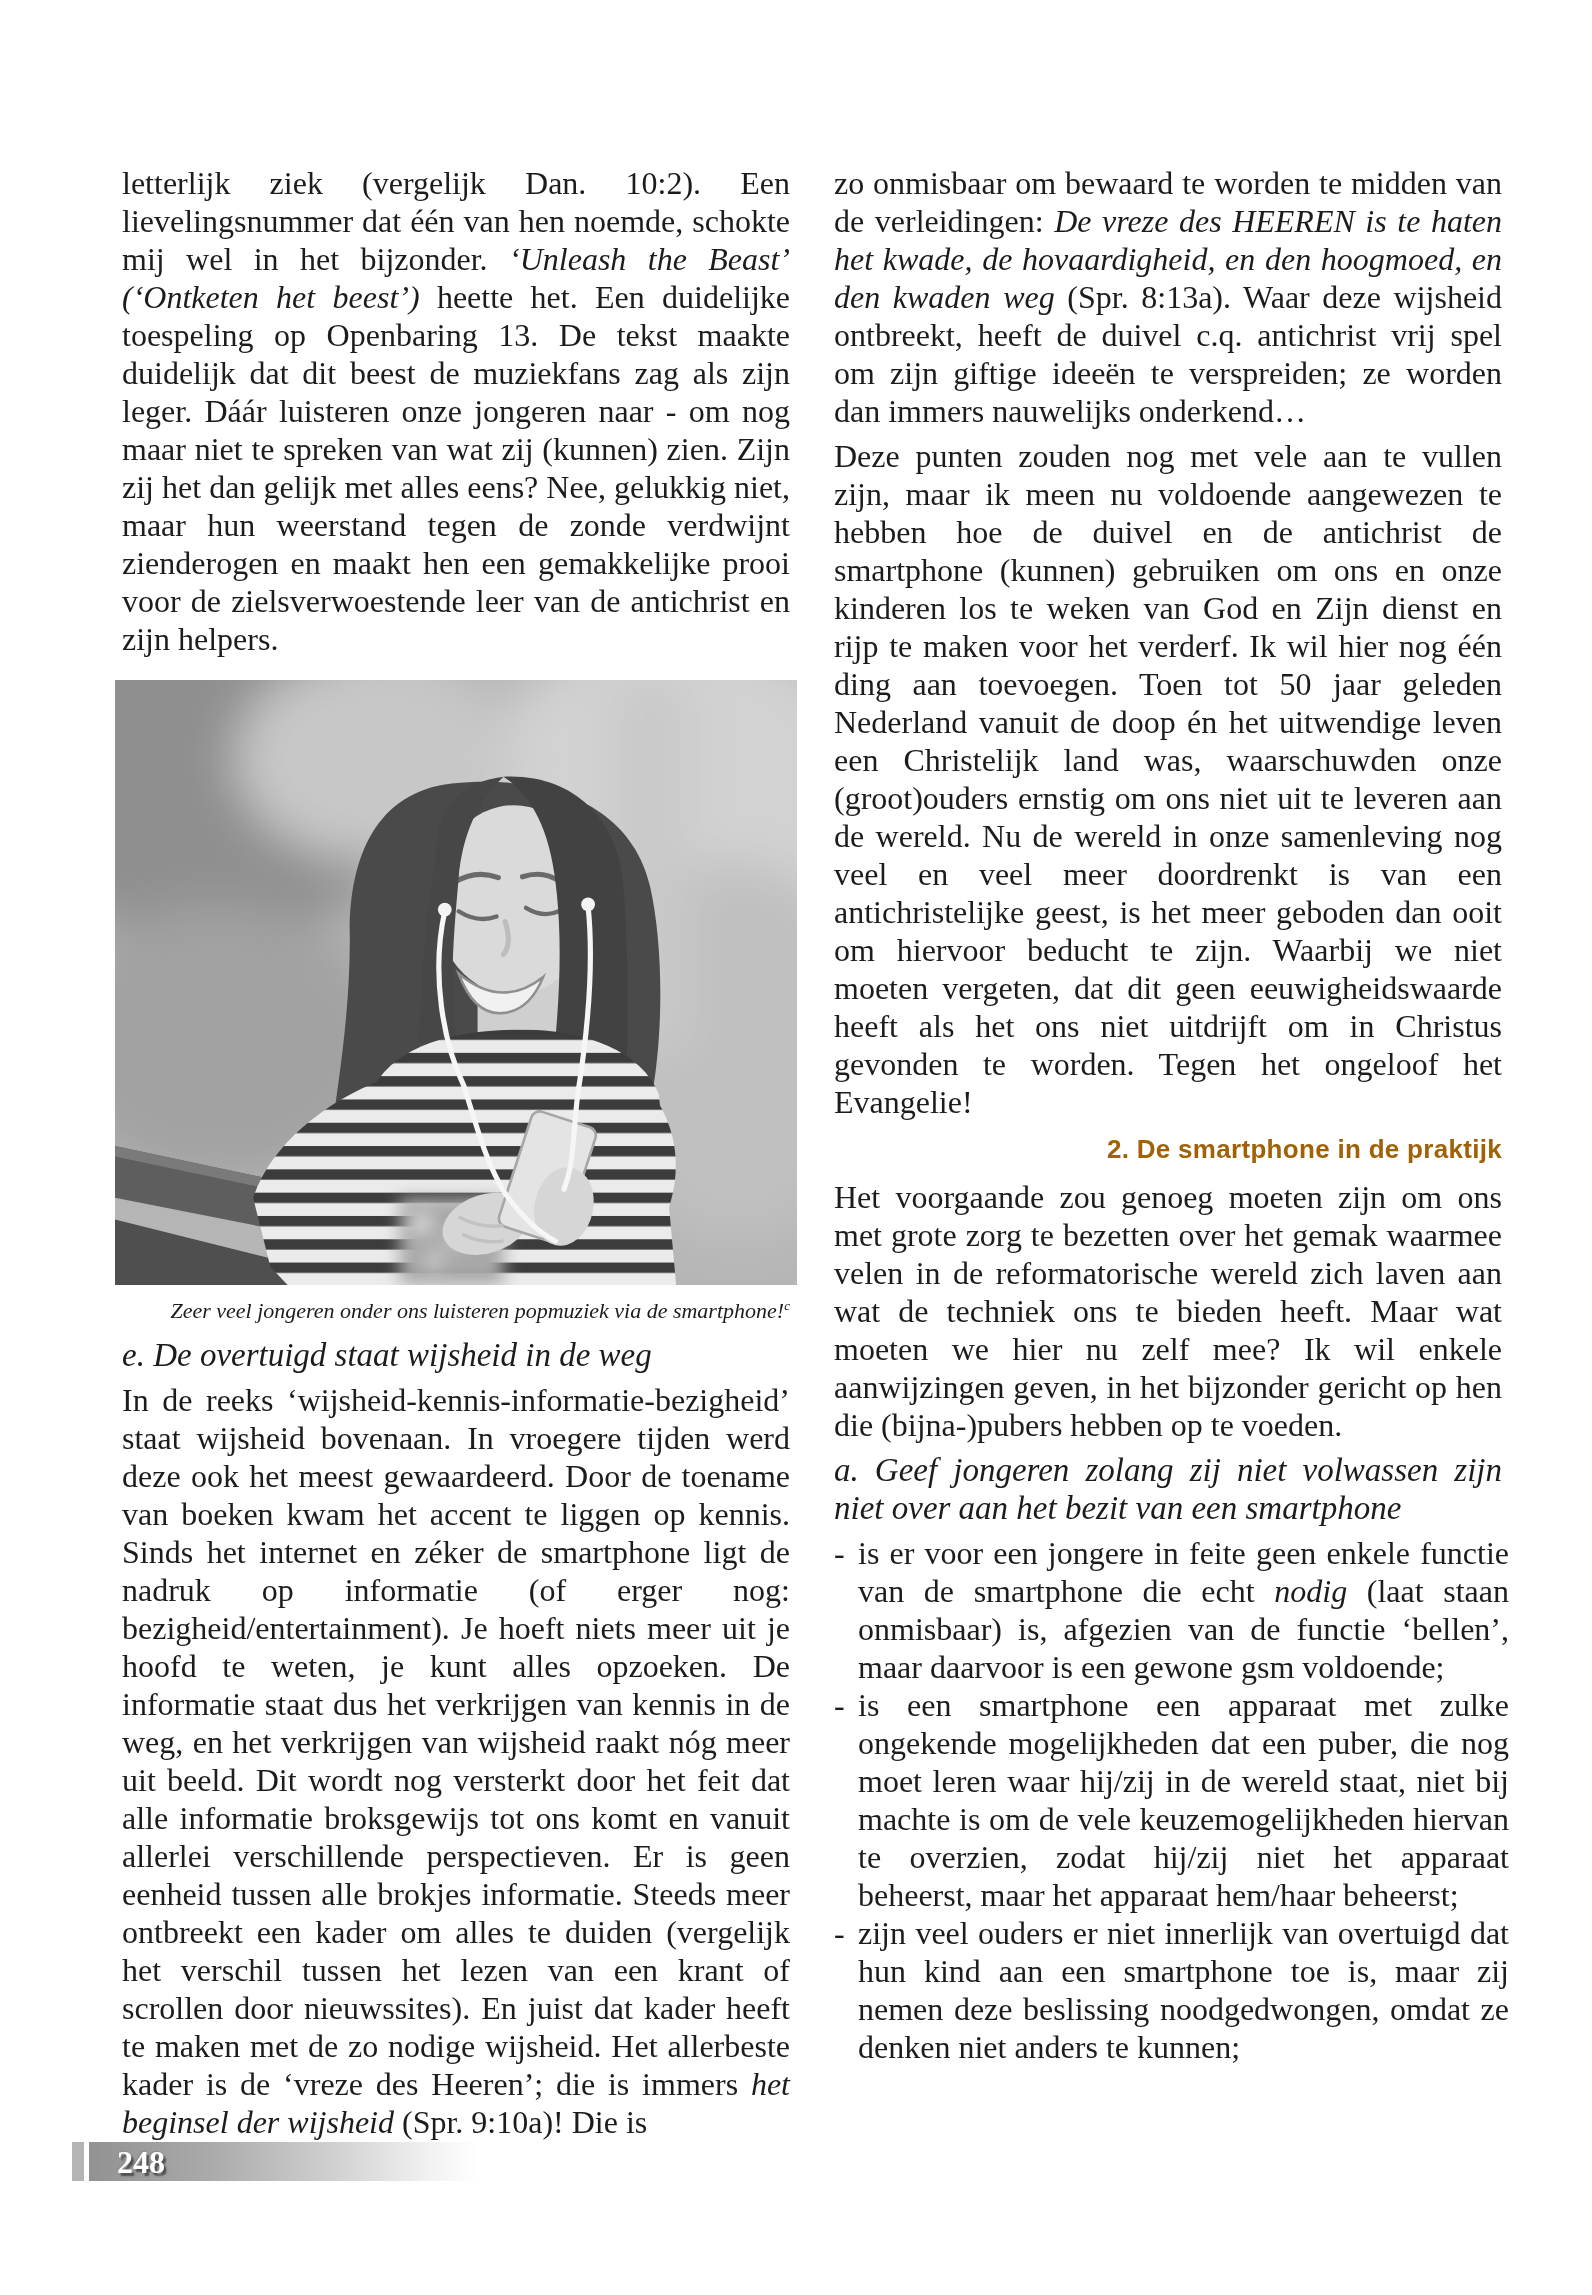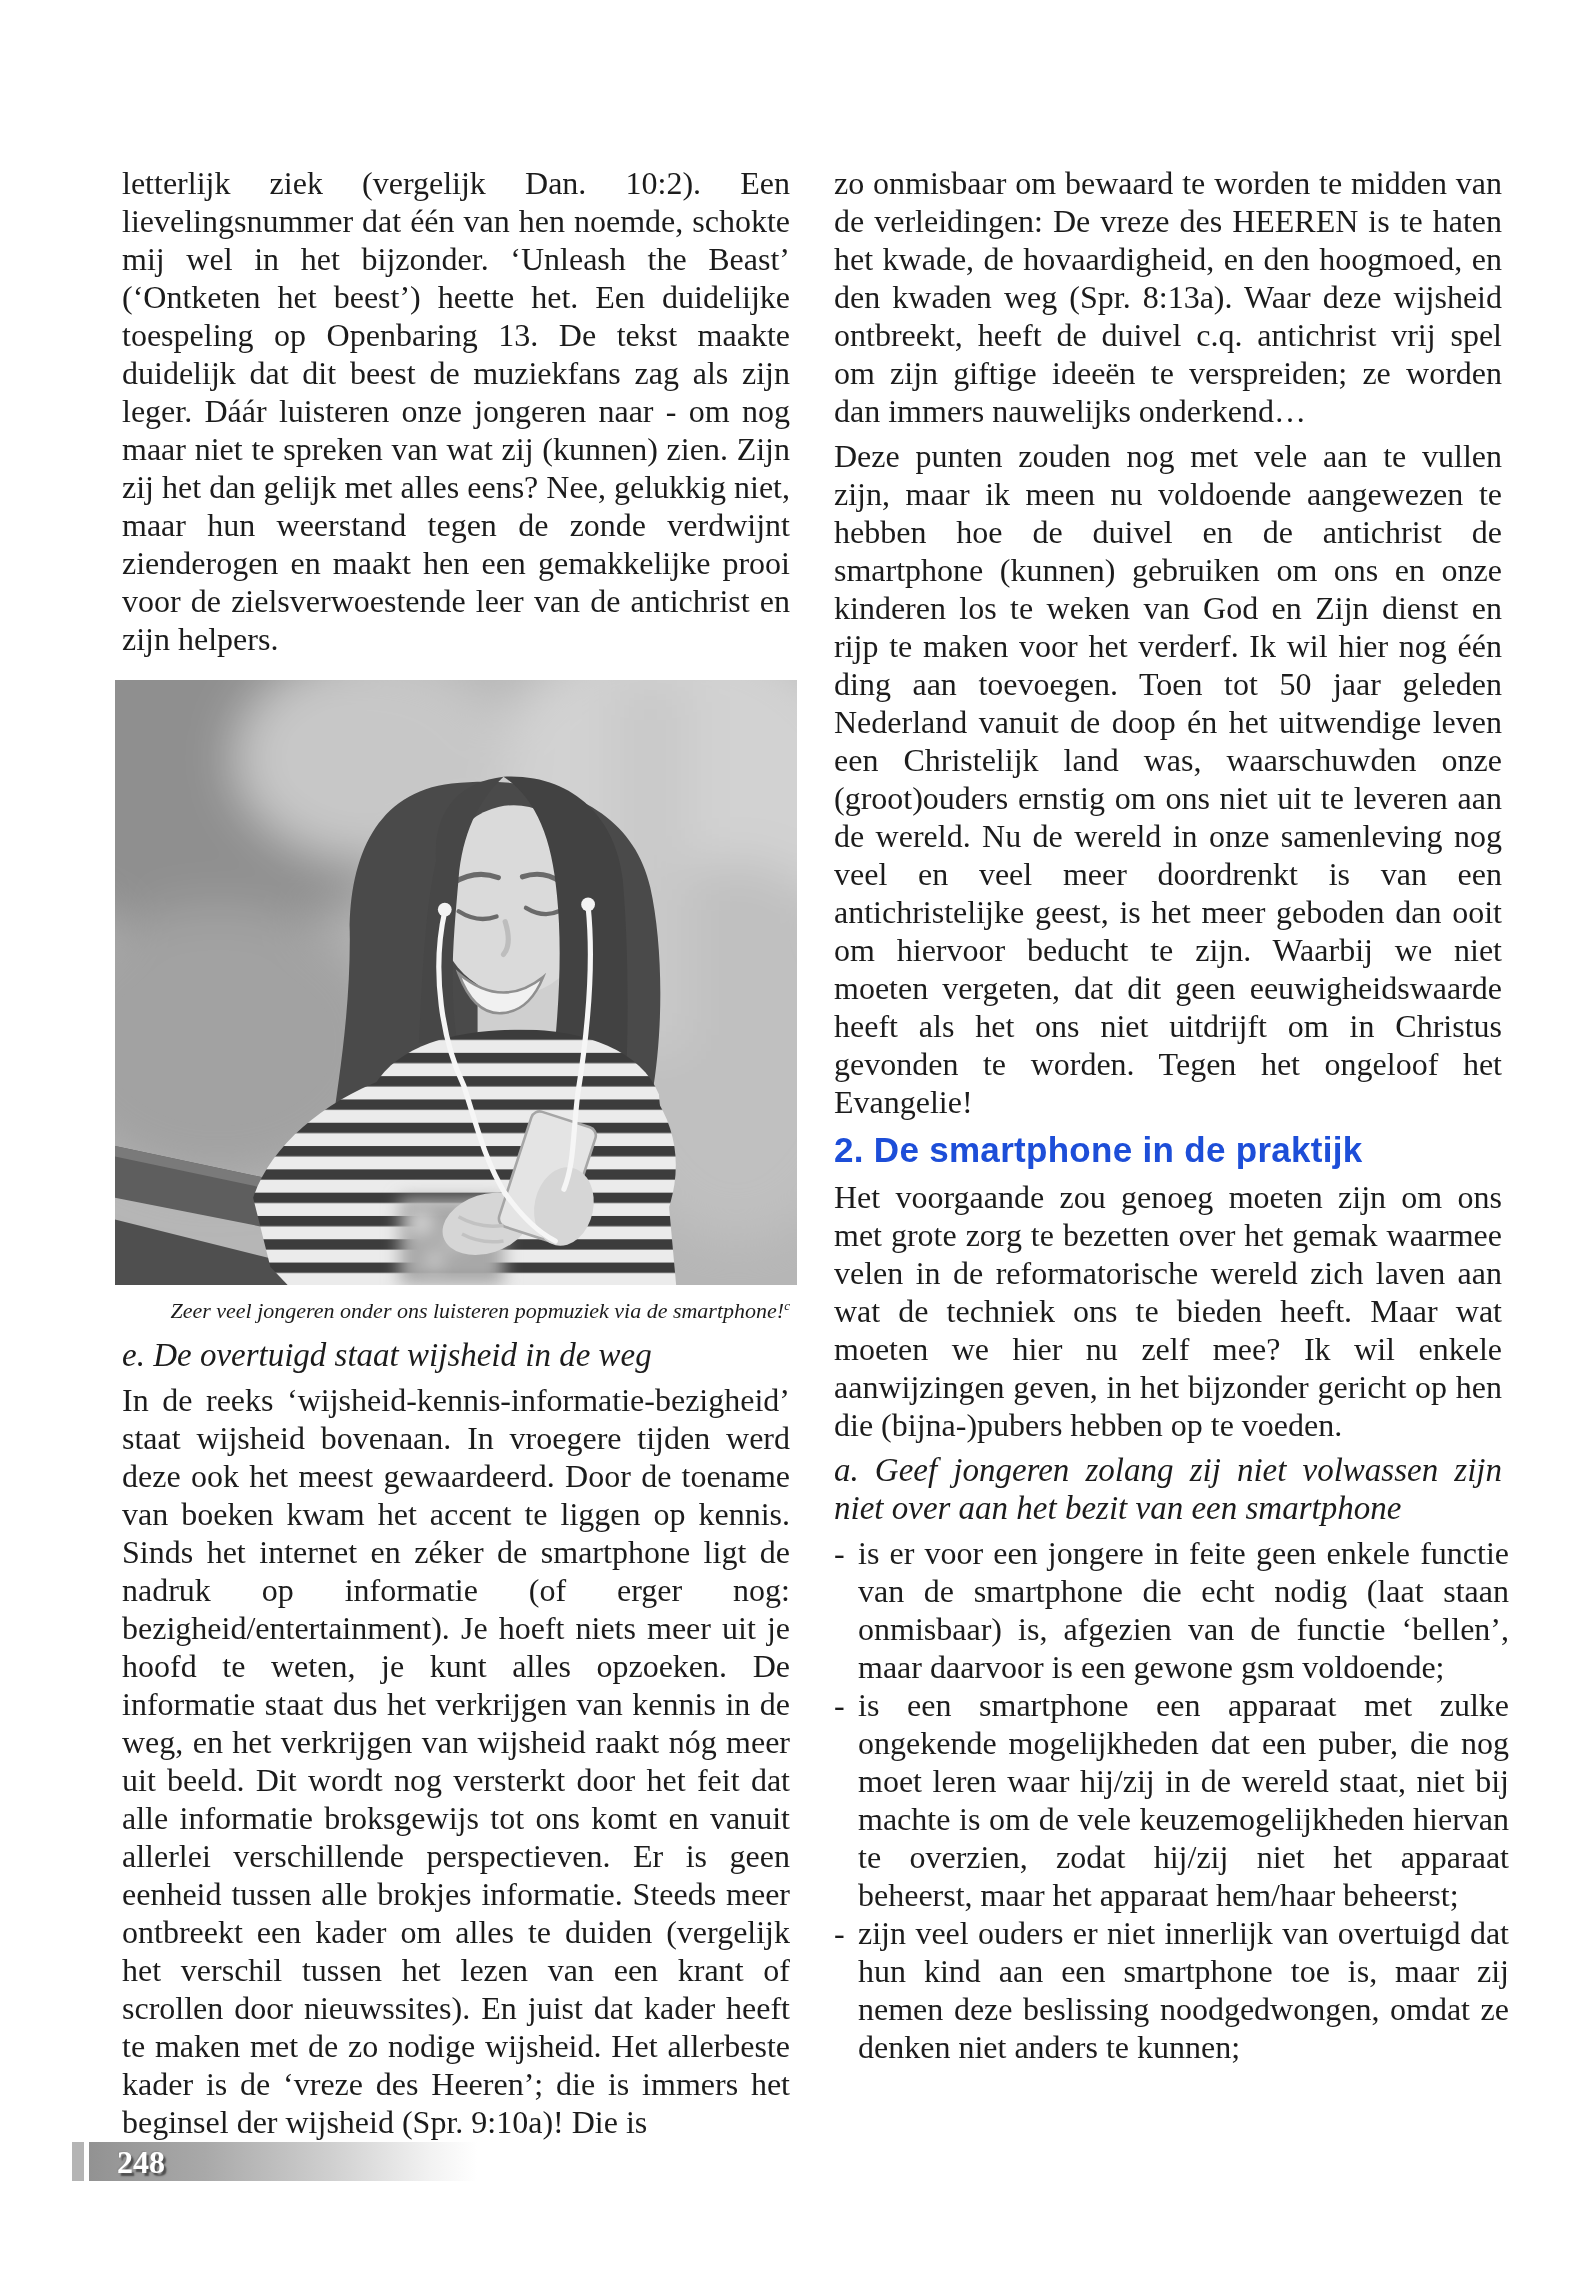--- a/index.html
+++ b/index.html
@@ -8,33 +8,33 @@
     font-family:"Liberation Serif", serif; color:#1c1c1c; overflow:hidden;
   }
   .col {
     position:absolute; top:157px; width:682px;
     font-size:32px; line-height:38px; text-align:justify;
     hyphens:auto; -webkit-hyphens:auto;
   }
   .col-left  { left:115px; }
   .col-right { left:827px; }
   .col p { margin:7px; }
-  .it { }
+  .it { font-style:italic; }
   .mt { margin-top:35px; }
   .photo-wrap { display:block; width:682px; height:605px; margin-top:22.4px; }
   .caption {
     text-align:right; font-style:italic;
     font-size:22px; line-height:37px; margin-top:14px;
   }
   .caption sup { font-size:60%; line-height:0; }
   .it-heading { font-style:italic; font-size:33px; margin-top:40px; }
   .h-gray {
     font-family:"Liberation Sans", sans-serif; font-weight:bold;
-    color:#1d4ed8; font-size:35px; line-height:43px; margin-top:15.5px;
-    text-align:left; letter-spacing:0.3px;
+    color:#a16207; font-size:26px; line-height:43px; margin-top:15.5px;
+    text-align:right; letter-spacing:0.3px;
   }
   .bullet { position:relative; padding-left:31px; }
   .bullet .marker { position:absolute; left:7px; }
   
   .page-tab {
     position:absolute; left:72px; top:2142px; width:12px; height:39px;
     background:#b4b4b4;
   }
   .page-bar {
     position:absolute; left:89px; top:2142px; width:388px; height:39px;

